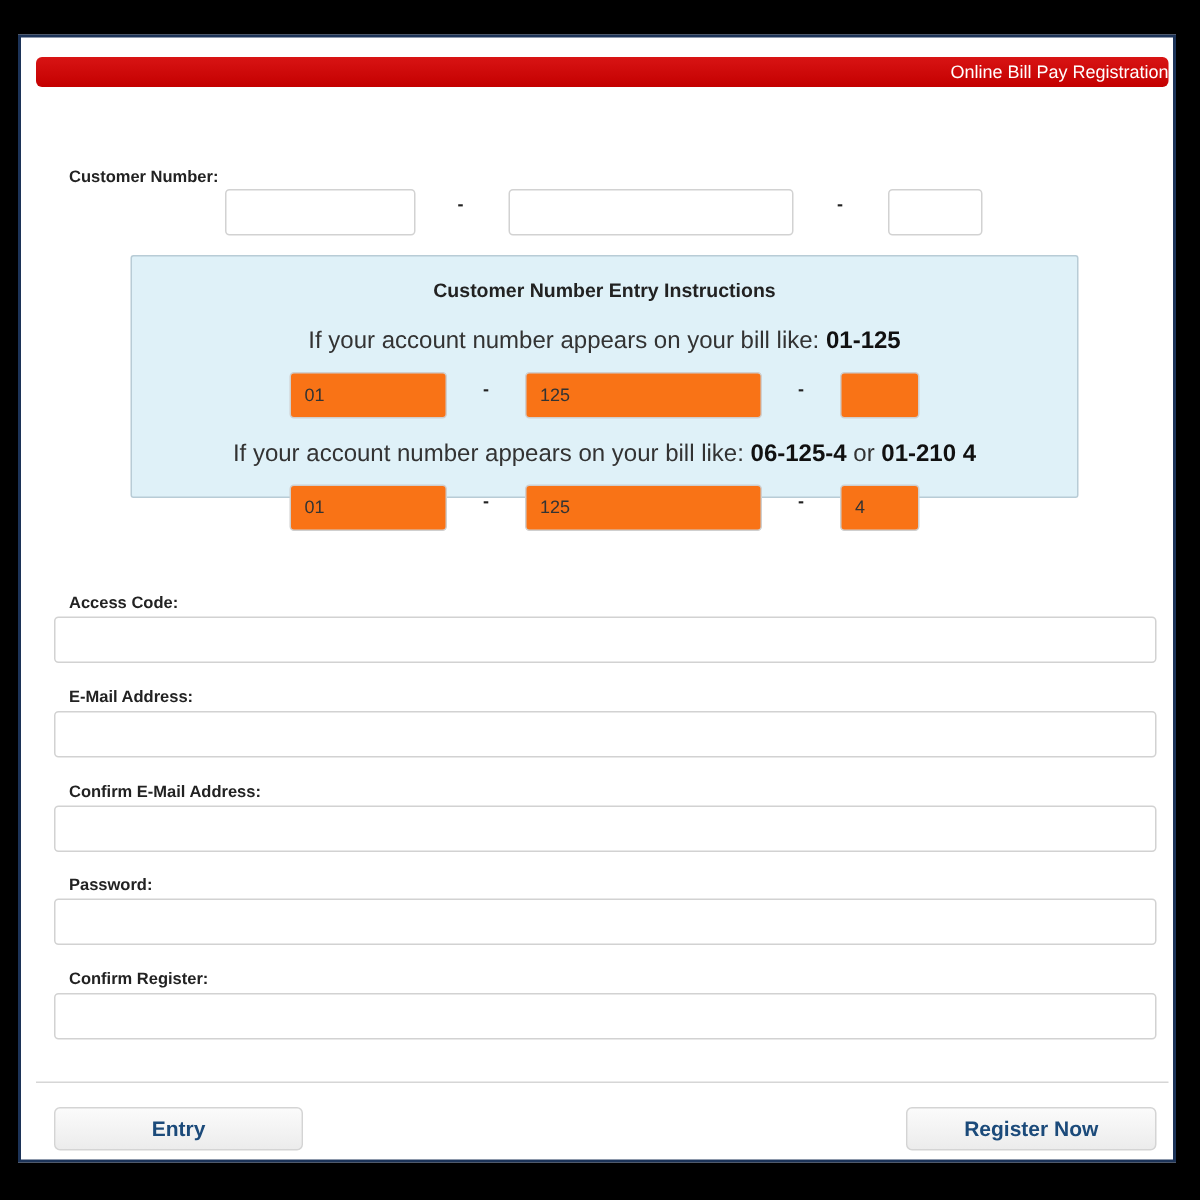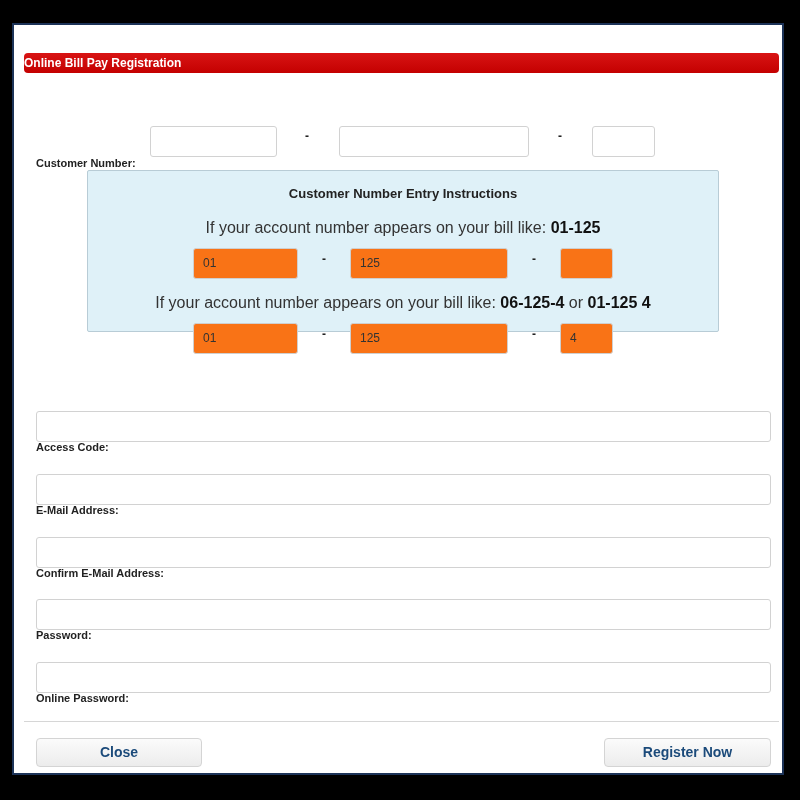--- a/index.html
+++ b/index.html
@@ -1,25 +1,25 @@
 <!DOCTYPE html>
 <html><head>
 <meta charset="utf-8">
 <style>
   html, body { margin:0; padding:0; }
   body { width:800px; height:800px; background:#000; position:relative; overflow:hidden;
          font-family:"Liberation Sans", sans-serif; }
   .dialog { position:absolute; left:12px; top:23px; width:772px; height:752px;
             background:#fff; border:2px solid #1c3358; box-sizing:border-box; }
-  .titlebar { position:absolute; left:10px; top:28px; width:755px; height:20px;
+  .titlebar { position:absolute; left:10px; top:13px; width:755px; height:20px;
               background:linear-gradient(#d81414,#c40000); border-radius:4px;
-              color:#fff; font-weight:bold; font-size:12px; text-align:left; line-height:20px; }
+              color:#fff; font-weight:normal; font-size:12px; text-align:right; line-height:20px; }
   .intro { position:absolute; left:0; width:100%; top:51px; text-align:center;
            font-size:13px; font-weight:bold; color:#222; }
-  .label { position:absolute; left:22px; font-size:11px; font-weight:bold; color:#222;margin-top:45px; }
+  .label { position:absolute; left:32px; font-size:11px; font-weight:bold; color:#222; }
   .inp { position:absolute; box-sizing:border-box; border:1px solid #d2d2d2; border-radius:3px;
          background:#fff; height:31px; font-family:"Liberation Sans", sans-serif; font-size:12px; padding:0 8px; outline:none; }
   .dash { position:absolute; font-size:12px; color:#222; font-weight:bold; }
   .info { position:absolute; left:73px; top:145px; width:632px; height:162px; box-sizing:border-box;
           background:#dff1f8; border:1px solid #b8ccd6; border-radius:2px; }
   .info-title { position:absolute; left:0; width:100%; top:15px; text-align:center; font-size:13px; font-weight:bold; color:#222; }
   .info-line { position:absolute; left:0; width:100%; text-align:center; font-size:16px; color:#333; }
   .info-line b { color:#111; }
   .ex { position:absolute; box-sizing:border-box; background:#f97316; border:1px solid #cfcfcf; border-radius:3px;
         height:31px; font-size:12px; color:#333; padding-left:9px; line-height:29px; }
@@ -46,41 +46,41 @@
     <div class="info-line" style="top:48px;">
       <span>If your account number appears on your bill like: </span><b>01-125</b>
     </div>
     <div class="ex" style="left:105px; top:77px; width:105px;">01</div>
     <span class="dash" style="left:234px; top:81px;">-</span>
     <div class="ex" style="left:262px; top:77px; width:158px;">125</div>
     <span class="dash" style="left:444px; top:81px;">-</span>
     <div class="ex" style="left:472px; top:77px; width:53px;"></div>
 
     <div class="info-line" style="top:123px;">
-      <span>If your account number appears on your bill like: </span><b>06-125-4</b><span> or </span><b>01-125 4</b>
+      <span>If your account number appears on your bill like: </span><b>06-125-4</b><span> or </span><b>01-210 4</b>
     </div>
     <div class="ex" style="left:105px; top:152px; width:105px;">01</div>
     <span class="dash" style="left:234px; top:156px;">-</span>
     <div class="ex" style="left:262px; top:152px; width:158px;">125</div>
     <span class="dash" style="left:444px; top:156px;">-</span>
     <div class="ex" style="left:472px; top:152px; width:53px;">4</div>
   </div>
 
   <div class="label" style="top:371px;">Access Code:</div>
   <input class="inp" style="left: 22px; top: 386px; width: 735px;" value="">
 
   <div class="label" style="top:434px;">E-Mail Address:</div>
   <input class="inp" style="left: 22px; top: 449px; width: 735px;" value="">
 
   <div class="label" style="top:497px;">Confirm E-Mail Address:</div>
   <input class="inp" style="left: 22px; top: 512px; width: 735px;" value="">
 
   <div class="label" style="top:559px;">Password:</div>
   <input class="inp" type="password" style="left: 22px; top: 574px; width: 735px;" value="">
 
-  <div class="label" style="top:622px;">Online Password:</div>
+  <div class="label" style="top:622px;">Confirm Register:</div>
   <input class="inp" type="password" style="left: 22px; top: 637px; width: 735px;" value="">
 
   <div class="divider"></div>
 
-  <div class="btn" style="left:22px; width:166px;">Close</div>
+  <div class="btn" style="left:22px; width:166px;">Entry</div>
   <div class="btn" style="left:590px; width:167px;">Register Now</div>
 </div>
 
 </body></html>

